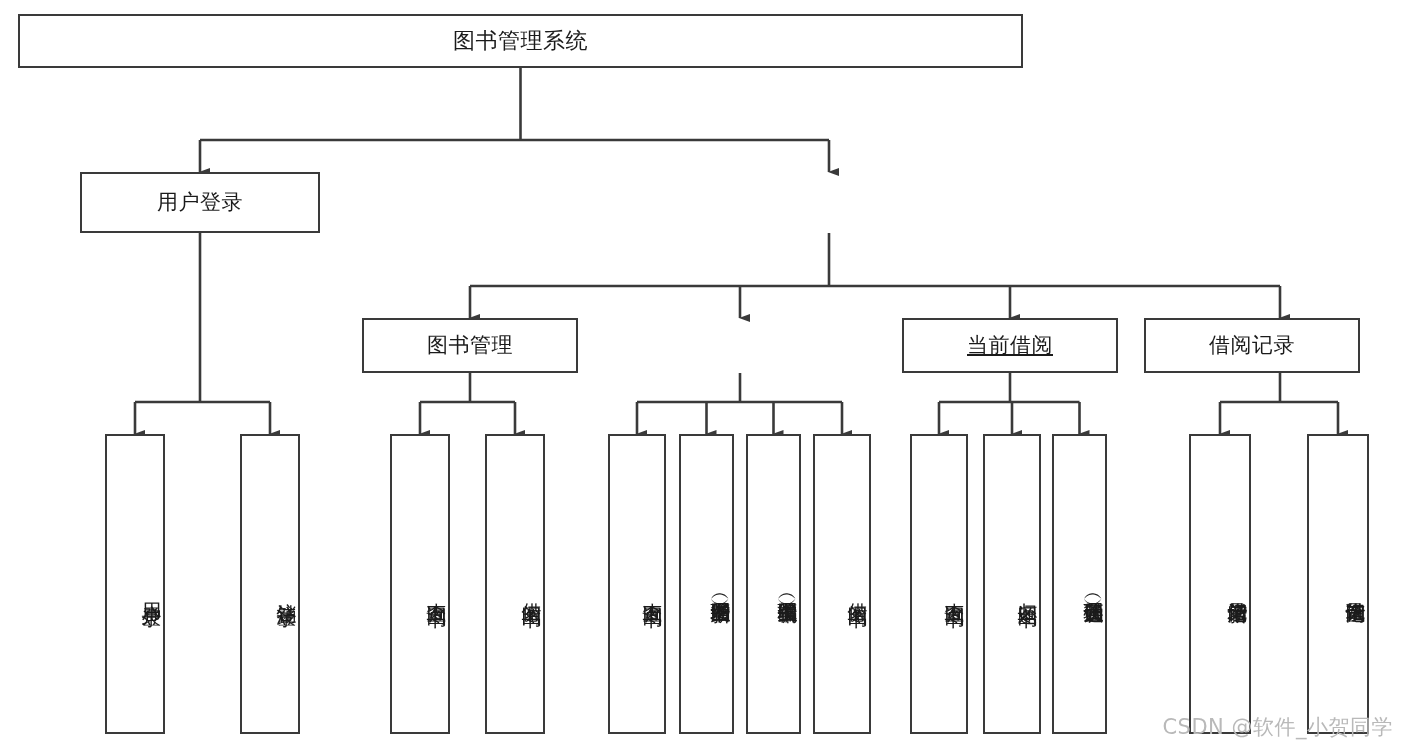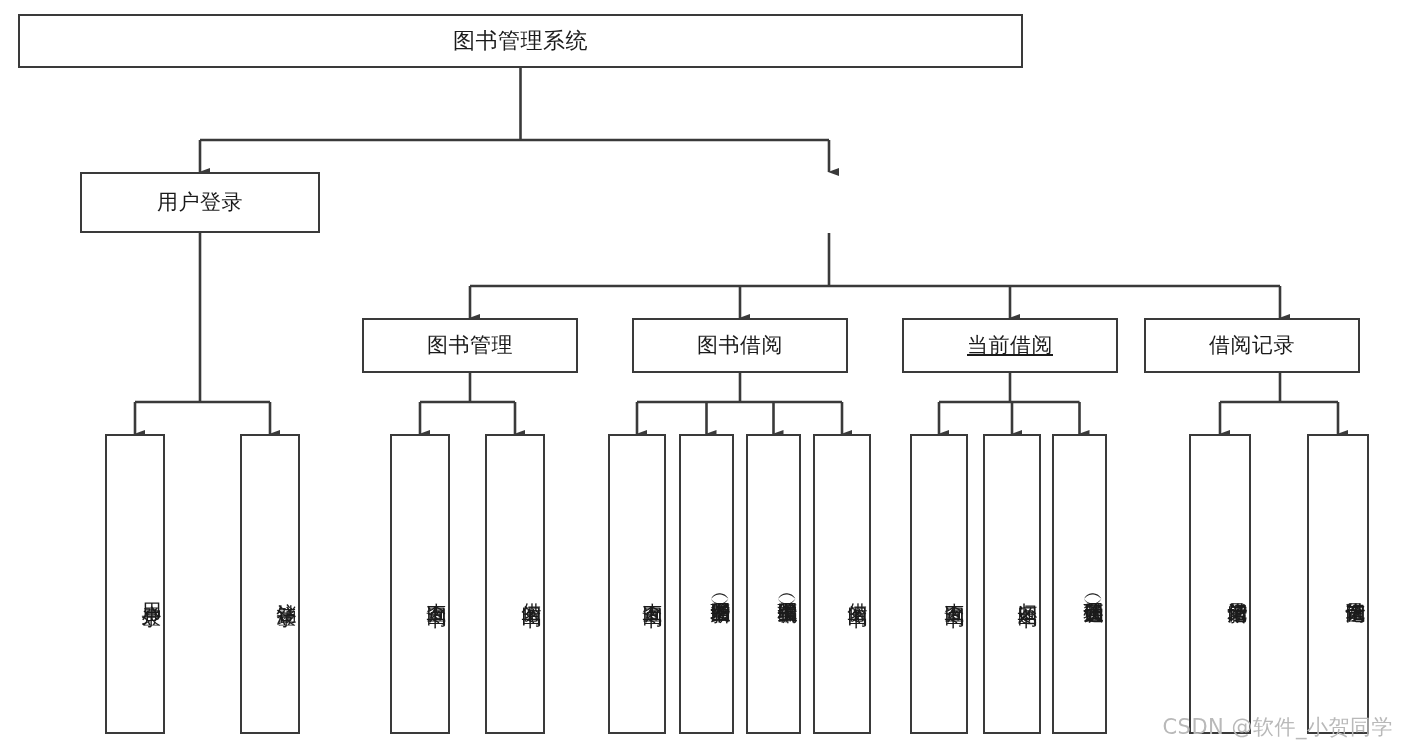--- a/index.html
+++ b/index.html
@@ -128,23 +128,20 @@
 
   <div class="node" style="left: 80px; top: 172px; width: 240px; height: 61px;">
     <span class="node-label">用户登录</span>
   </div>
 
 
   <div class="node" style="left: 362px; top: 318px; width: 216px; height: 55px;">
     <span class="node-label">图书管理</span>
   </div>
 
-  <div class="node" style="left: 632px; top: 318px; width: 216px; height: 55px;">
-    <span class="node-label">图书借阅</span>
-  </div>
 
   <div class="node" style="left: 902px; top: 318px; width: 216px; height: 55px; text-decoration: underline;">
     <span class="node-label">当前借阅</span>
   </div>
 
   <div class="node" style="left: 1144px; top: 318px; width: 216px; height: 55px;">
     <span class="node-label">借阅记录</span>
   </div>
 
   <div class="node leaf" style="left: 105px; top: 434px; width: 60px; height: 300px;">

